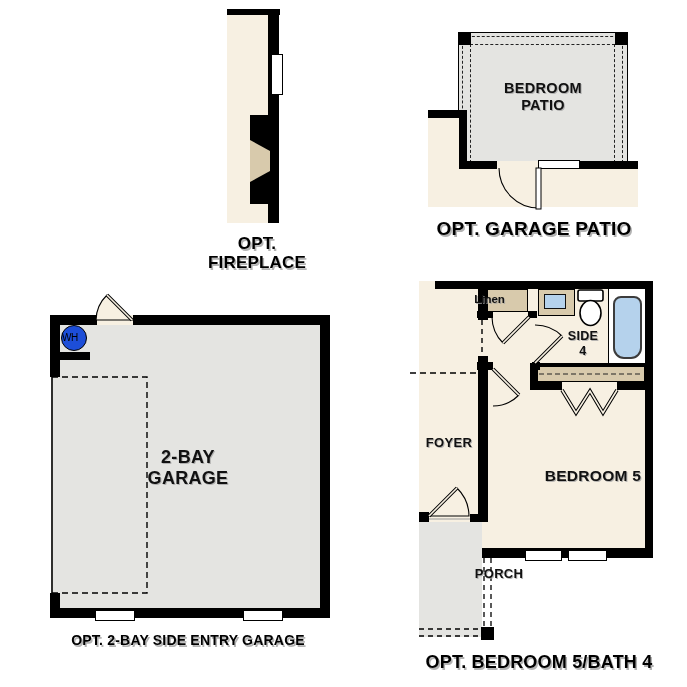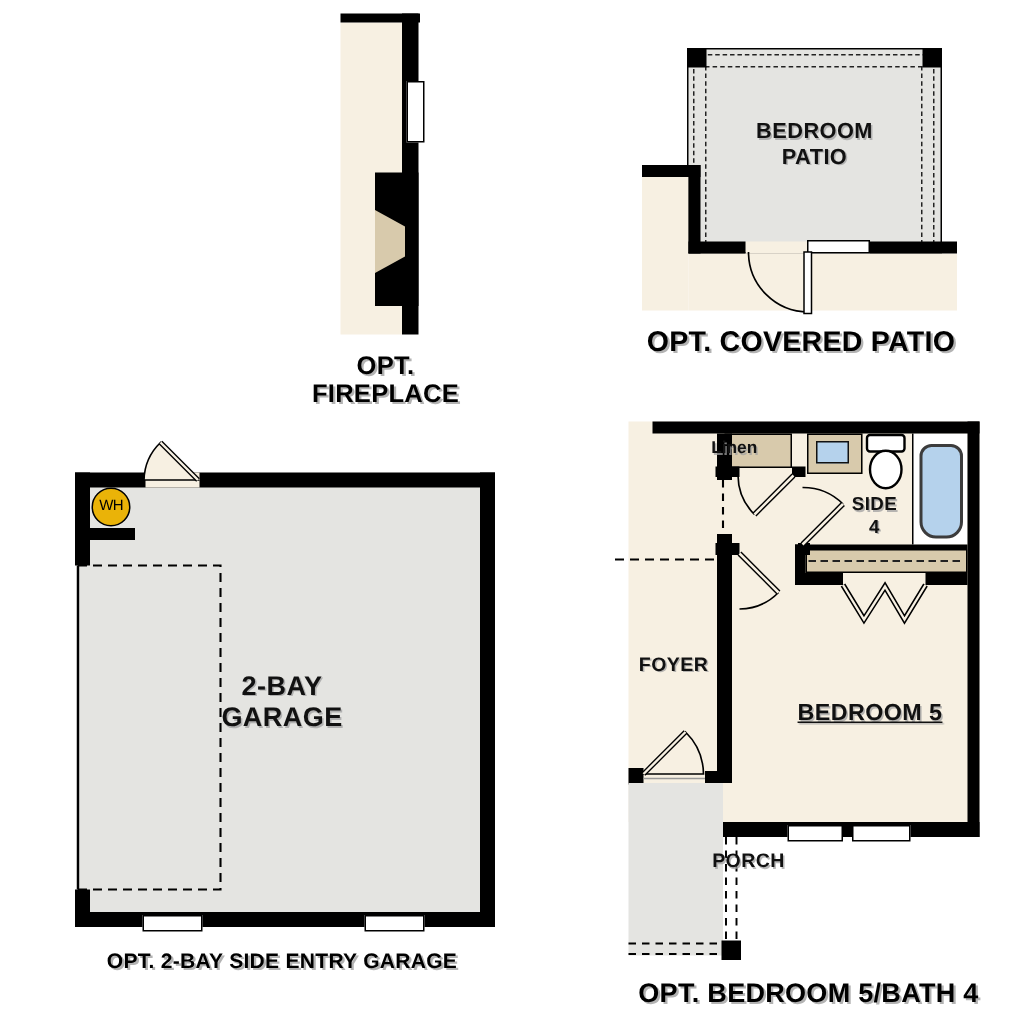--- a/index.html
+++ b/index.html
@@ -10,22 +10,22 @@
   .cream{background:#f7f0e2;}
   .gray{background:#e4e4e1;}
   .tan{background:#d8caac;}
   .lbl{position:absolute;color:#111;font-weight:bold;text-align:center;
        text-shadow:1px 1px 0 rgba(160,160,160,.75);letter-spacing:.3px;line-height:1.15;}
   .caption{position:absolute;color:#000;font-weight:bold;text-align:center;
        text-shadow:1.5px 1.5px 0 rgba(160,160,160,.8);letter-spacing:.2px;}
   .win{background:#fff;border:1.5px solid #000;box-sizing:border-box;}
   .dash-frame{border:1px dashed #222;border-bottom:none;box-sizing:border-box;background:transparent;}
   svg.overlay{position:absolute;left:0;top:0;}
-  .whc{border:1.4px solid #000;border-radius:50%;background:#eab308;
-       text-align:center;font-weight:normal;color:#000;box-sizing:border-box;}
+  .whc{border:1.4px solid #000;border-radius:50%;background:#1d4ed8;
+       text-align:left;font-weight:normal;color:#000;box-sizing:border-box;}
 </style>
 </head>
 <body>
 
 <div id="canvas">
 
   <div class="abs cream" style="left:227px;top:15px;width:41px;height:208px;"></div>
   <div class="abs wall" style="left:227px;top:9px;width:53px;height:6px;"></div>
   <div class="abs wall" style="left:268px;top:9px;width:11px;height:214px;"></div>
   <div class="abs wall" style="left:250px;top:115px;width:29px;height:89px;"></div>
@@ -137,31 +137,31 @@
 
   <div class="caption" style="left:197px;top:234px;width:120px;font-size:17px;line-height:19px;">
     <div>OPT.</div>
     <div>FIREPLACE</div>
   </div>
 
   <div class="lbl" style="left:483px;top:80px;width:120px;font-size:14.5px;">
     <div>BEDROOM</div>
     <div>PATIO</div>
   </div>
-  <div class="caption" style="left:428px;top:218px;width:212px;font-size:19px;">OPT. COVERED PATIO</div>
+  <div class="caption" style="left:428px;top:218px;width:212px;font-size:19px;">OPT. GARAGE PATIO</div>
 
   <div class="lbl" style="left:128px;top:447px;width:120px;font-size:18px;line-height:21px;">
     <div>2-BAY</div>
     <div>GARAGE</div>
   </div>
   <div class="caption" style="left:28px;top:632px;width:320px;font-size:14px;">OPT. 2-BAY SIDE ENTRY GARAGE</div>
 
   <div class="lbl" style="left:467px;top:293px;width:45px;font-size:11.5px;font-weight:bold;letter-spacing:0;">Linen</div>
   <div class="lbl" style="left:553px;top:329px;width:60px;font-size:12.5px;line-height:15px;">
     <div>SIDE</div>
     <div>4</div>
   </div>
   <div class="lbl" style="left:418px;top:436px;width:62px;font-size:13px;">FOYER</div>
-  <div class="lbl" style="left:520px;top:467px;width:120px;font-size:15.5px;text-decoration:underline;">BEDROOM 5</div>
+  <div class="lbl" style="left:533px;top:467px;width:120px;font-size:15.5px;">BEDROOM 5</div>
   <div class="lbl" style="left:420px;top:567px;width:62px;font-size:13px;padding-left:48px;">PORCH</div>
   <div class="caption" style="left:418px;top:652px;width:242px;font-size:18px;">OPT. BEDROOM 5/BATH 4</div>
 
 </div>
 
 </body></html>

